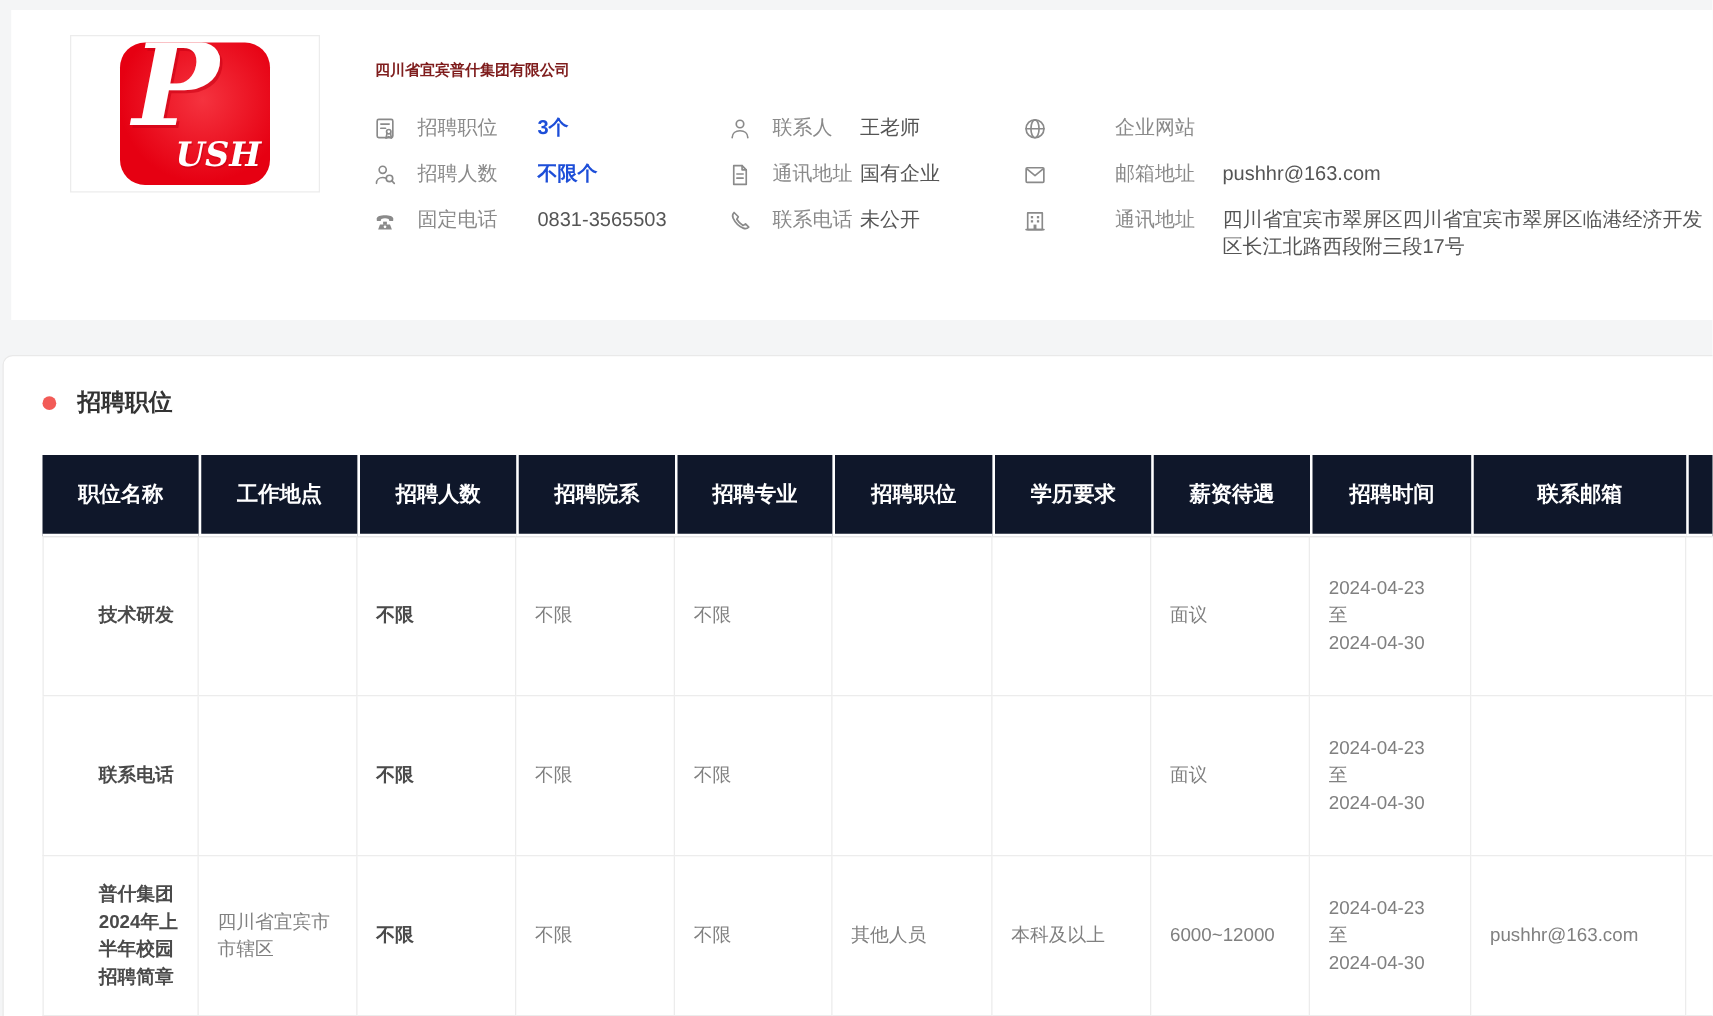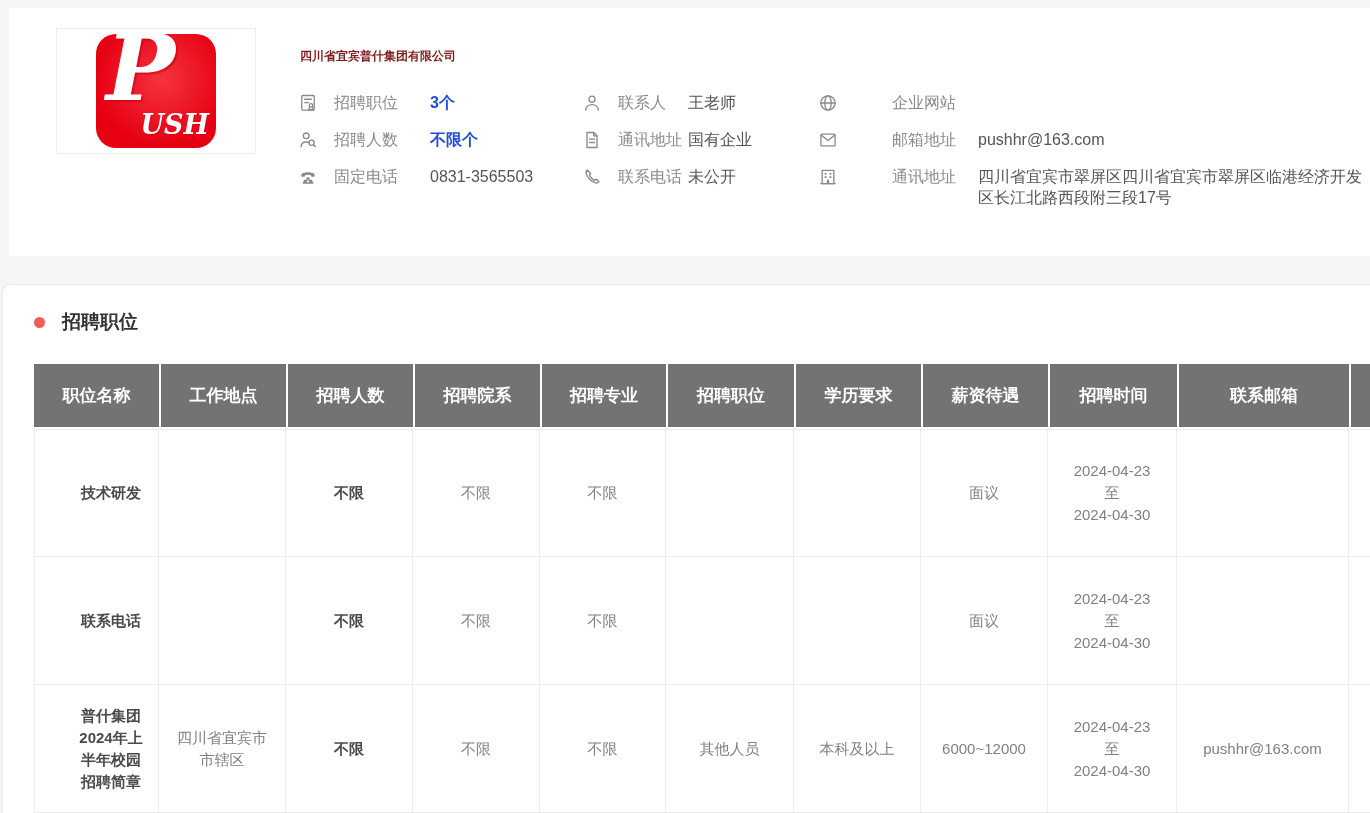--- a/index.html
+++ b/index.html
@@ -69,28 +69,28 @@
   }
   .section-title {
     margin-left:17px; font-size:19px; font-weight:bold; color:#333;
   }
   .jobs-table {
     margin:29px 0 0 31px;
     border-collapse:separate; border-spacing:0;
     table-layout:fixed; width:1443px;
   }
   .jobs-table th {
-    background:#737373; color:#fff; font-size:17px; font-weight:bold;
+    background:#0f172a; color:#fff; font-size:17px; font-weight:bold;
     height:65px; text-align:center; vertical-align:middle;
     border-left:2px solid #fff; border-bottom:2px solid #fff;
     padding:0 4px;
   }
   .jobs-table th:first-child { border-left:none; }
   .jobs-table td {
-    height:128px; text-align:center; vertical-align:middle;
+    height:128px; text-align:left; vertical-align:middle;
     font-size:15px; line-height:22px; color:#808080;
     border-right:1px solid #ececec; border-bottom:1px solid #ececec;
     padding:10px 15px; white-space:pre-line; word-break:break-word;
   }
   .jobs-table td:first-child { border-left:1px solid #ececec;padding-left:44px; }
   .jobs-table tbody tr:first-child td { border-top:1px solid #ececec; }
   .jobs-table td:nth-child(1), .jobs-table td:nth-child(3) {
     font-weight:bold; color:#4a4a4a;
   }
   .icon-stroke { stroke:#8a8a8a; stroke-width:1.6; fill:none; stroke-linecap:round; stroke-linejoin:round; }

